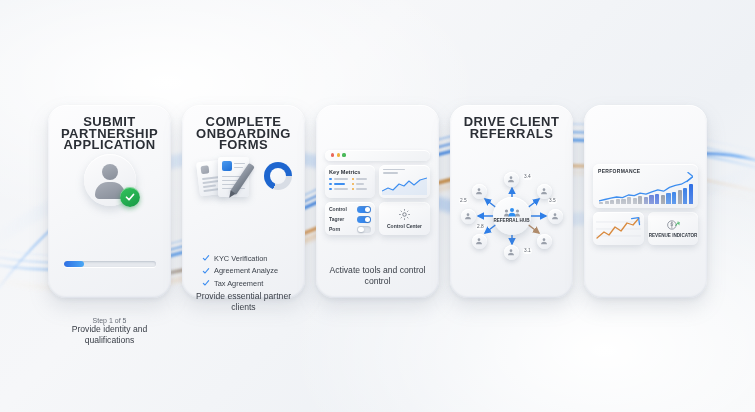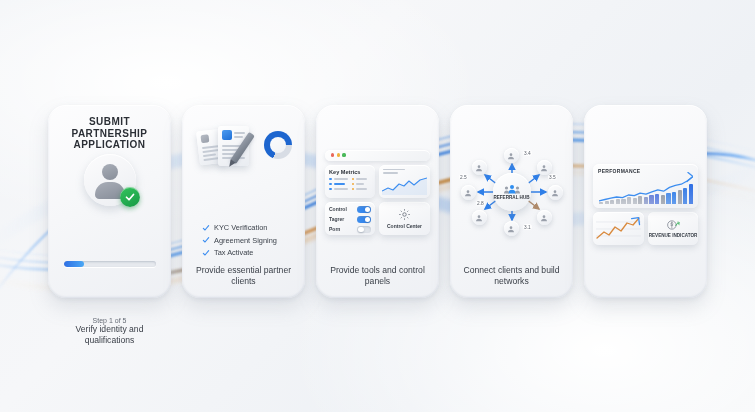--- a/index.html
+++ b/index.html
@@ -30,21 +30,21 @@
     background:linear-gradient(155deg,#fdfdfe 0%,#f6f7f9 48%,#eef0f4 100%);
     box-shadow:
       0 10px 20px rgba(120,132,150,.18),
       0 2px 5px rgba(120,132,150,.12),
       inset 0 1px 0 rgba(255,255,255,.95),
       inset 0 -1px 2px rgba(190,198,210,.45);
     padding:11px 8px 9px;
     display:flex; flex-direction:column; align-items:center;
   }
   .card-title {
-    font-size:10px; font-weight:bold; letter-spacing:.45px;
+    font-size:13px; font-weight:bold; letter-spacing:.45px;
     color:#2b2f36; text-align:center; line-height:11.6px;
     text-transform:uppercase;
     text-shadow:0 1px 0 rgba(255,255,255,.9);
   }
   .visual {
     flex:1; width:100%;
     display:flex; flex-direction:column; align-items:center; justify-content:center;
     padding-top:3px;
     gap:46px;
   }
@@ -285,24 +285,25 @@
             <svg viewBox="0 0 24 24" fill="none" stroke="#fff" stroke-width="3.4" stroke-linecap="round" stroke-linejoin="round">
               <path d="M5 12.5 L10 17.5 L19 7"></path>
             </svg>
           </div>
         </div>
         <div class="progress-track">
           <div class="progress-fill"></div>
         </div>
         <div class="progress-label">Step 1 of 5</div>
       </div>
-      <div class="card-desc">Verify identity and qualifications</div>
+      <div class="card-desc">Provide identity and qualifications</div>
     </div>
 
     <div class="card">
+      <div class="card-title">COMPLETE ONBOARDING FORMS</div>
       <div class="visual">
         <div class="docs">
           <div class="doc doc-back">
             <div class="doc-ph doc-avatar-gray"></div>
             <div class="doc-ph line" style="left:4px;top:16px;width:17px"></div>
             <div class="doc-ph line" style="left:4px;top:20px;width:17px"></div>
             <div class="doc-ph line" style="left:4px;top:24px;width:13px"></div>
             <div class="doc-ph line" style="left:4px;top:28px;width:17px"></div>
           </div>
           <div class="doc doc-front">
@@ -321,27 +322,27 @@
           <div class="cl-item">
             <svg class="cl-tick" viewBox="0 0 24 24" fill="none" stroke="#3d8ef0" stroke-width="3.4" stroke-linecap="round" stroke-linejoin="round">
               <path d="M4 13 L9 18 L20 5"></path>
               </svg>
             <span class="cl-text">KYC Verification</span>
           </div>
           <div class="cl-item">
             <svg class="cl-tick" viewBox="0 0 24 24" fill="none" stroke="#3d8ef0" stroke-width="3.4" stroke-linecap="round" stroke-linejoin="round">
               <path d="M4 13 L9 18 L20 5"></path>
               </svg>
-            <span class="cl-text">Agreement Signing</span>
+            <span class="cl-text">Agreement Analyze</span>
           </div>
           <div class="cl-item">
             <svg class="cl-tick" viewBox="0 0 24 24" fill="none" stroke="#3d8ef0" stroke-width="3.4" stroke-linecap="round" stroke-linejoin="round">
               <path d="M4 13 L9 18 L20 5"></path>
               </svg>
-            <span class="cl-text">Tax Activate</span>
+            <span class="cl-text">Tax Agreement</span>
           </div>
         </div>
       </div>
       <div class="card-desc">Provide essential partner clients</div>
     </div>
 
     <div class="card">
       <div class="visual">
         <div class="dash">
 
@@ -422,24 +423,25 @@
               <svg style="width:13px;height:13px" viewBox="0 0 24 24" fill="none" stroke="#6d747f" stroke-width="1.6">
                 <circle cx="12" cy="12" r="3.2"></circle>
                 <path d="M12 2.2v2.6M12 19.2v2.6M2.2 12h2.6M19.2 12h2.6M5.1 5.1l1.8 1.8M17.1 17.1l1.8 1.8M18.9 5.1l-1.8 1.8M6.9 17.1l-1.8 1.8"></path>
               </svg>
               <div class="cc-label">Control Center</div>
             </div>
           </div>
 
         </div>
       </div>
-      <div class="card-desc">Provide tools and control panels</div>
+      <div class="card-desc">Activate tools and control control</div>
     </div>
 
     <div class="card">
+      <div class="card-title">DRIVE CLIENT REFERRALS</div>
       <div class="visual">
         <div class="net">
 
           <svg style="position:absolute;inset:0;width:108px;height:88px" viewBox="0 0 108 88">
             <defs>
               <marker id="ah" markerWidth="5" markerHeight="5" refX="4" refY="2.5" orient="auto">
                 <path d="M0,0 L5,2.5 L0,5 Z" fill="#2f7fe8"></path>
               </marker>
               <marker id="ahg" markerWidth="5" markerHeight="5" refX="4" refY="2.5" orient="auto">
                 <path d="M0,0 L5,2.5 L0,5 Z" fill="#b08b6a"></path>
@@ -518,21 +520,20 @@
             <div class="hub-label">REFERRAL HUB</div>
           </div>
 
           <span class="nlabel" style="left:65px;top:2px;">3.4</span>
           <span class="nlabel" style="left:1px;top:26px;">2.5</span>
           <span class="nlabel" style="left:90px;top:26px;">3.5</span>
           <span class="nlabel" style="left:18px;top:52px;">2.8</span>
           <span class="nlabel" style="left:65px;top:76px;">3.1</span>
         </div>
       </div>
-      <div class="card-desc">Connect clients and build networks</div>
     </div>
 
     <div class="card">
       <div class="visual">
         <div class="rev">
 
           <div class="perf-panel">
             <div class="perf-title">PERFORMANCE</div>
             <div class="bars" id="perf-bars">
                 <div class="bar" style="height: 6%; background: linear-gradient(rgb(185, 190, 199), rgba(185, 190, 199, 0.8));"></div>

